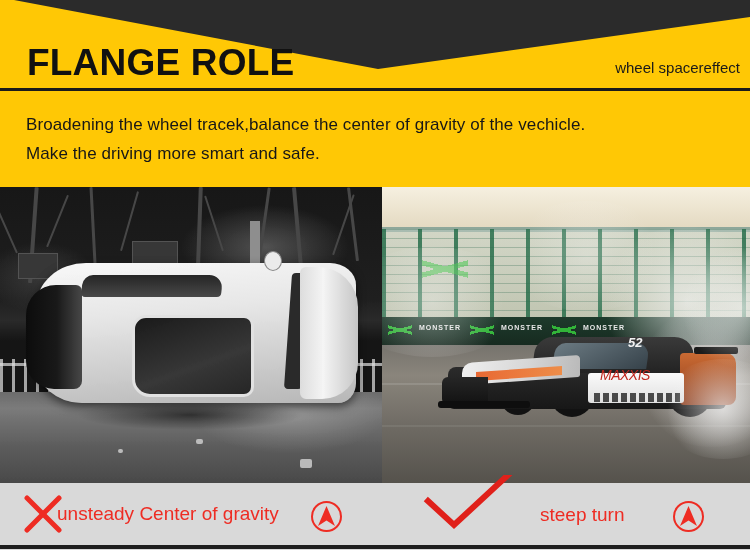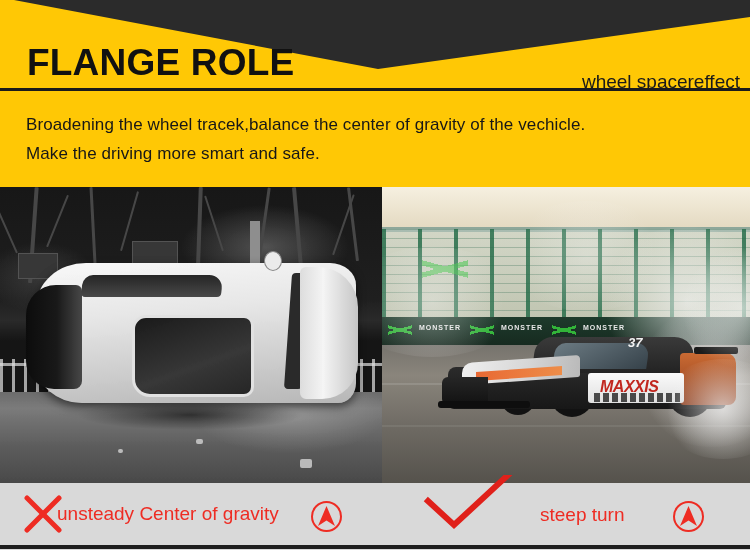--- a/index.html
+++ b/index.html
@@ -20,22 +20,22 @@
   .header-chevron {
     position:absolute; left:0; top:0; width:750px; height:91px;
   }
   .header-title {
     position:absolute; left:27px; top:46px;
     font-size:37px; font-weight:bold; letter-spacing:0.2px;
     color:#111111; line-height:34px;
     white-space:nowrap;
   }
   .header-subtitle {
-    position:absolute; right:10px; top:70px;
-    font-size:19px; color:#1a1a1a; line-height:24px;
+    position:absolute; right:10px; top:56px;
+    font-size:15px; color:#1a1a1a; line-height:24px;
     white-space:nowrap;
   }
   .header-rule {
     position:absolute; left:0; top:88px; width:750px; height:3px;
     background:#1a1a1a;
   }
 
   
   .desc {
     position:absolute; left:0; top:91px; width:750px; height:96px;
@@ -223,22 +223,22 @@
     position:absolute; left:34px; top:40px; width:86px; height:9px;
     background:linear-gradient(90deg,#e8622a,#f08a42);
     transform:skewY(-4deg); opacity:.95;
   }
   .dr-car-door {
     position:absolute; left:146px; top:44px; width:96px; height:30px;
     background:linear-gradient(#fafafa,#e0e0e0);
     border-radius:3px;
   }
   .dr-car-maxxis {
-    position:absolute; left:158px; top:52px; width:70px; height:12px;
-    color:#c1271f; font-size:16px; font-weight:bold; letter-spacing:-0.5px;
+    position:absolute; left:158px; top:40px; width:70px; height:12px;
+    color:#c1271f; font-size:14px; font-weight:normal; letter-spacing:-0.5px;
     font-style:italic; line-height:12px;
   }
   .dr-car-cn {
     position:absolute; left:152px; top:64px; width:86px; height:9px;
     background:repeating-linear-gradient(90deg,#222 0 6px, rgba(0,0,0,0) 6px 9px);
     opacity:.8;
   }
   .dr-car-num {
     position:absolute; left:186px; top:6px;
     color:#f2f2f2; font-size:13px; font-weight:bold; font-style:italic;
@@ -395,21 +395,21 @@
         <div class="dr-car-lower"></div>
         <div class="dr-car-upper"></div>
         <div class="dr-car-glass"></div>
         <div class="dr-car-hood"></div>
         <div class="dr-car-orange"></div>
         <div class="dr-car-rear"></div>
         <div class="dr-car-wing"></div>
         <div class="dr-car-door"></div>
         <div class="dr-car-maxxis">MAXXIS</div>
         <div class="dr-car-cn"></div>
-        <div class="dr-car-num">37</div>
+        <div class="dr-car-num">52</div>
         <div class="dr-car-bumper"></div>
         <div class="dr-car-splitter"></div>
       </div>
 
       <div class="dr-smoke" style="left:276px; top:172px; width:130px; height:100px; opacity:.8;"></div>
       <div class="dr-smoke" style="left:300px; top:56px;  width:120px; height:130px; opacity:.7;"></div>
     </div>
   </div>
 
   <div class="bottom">

